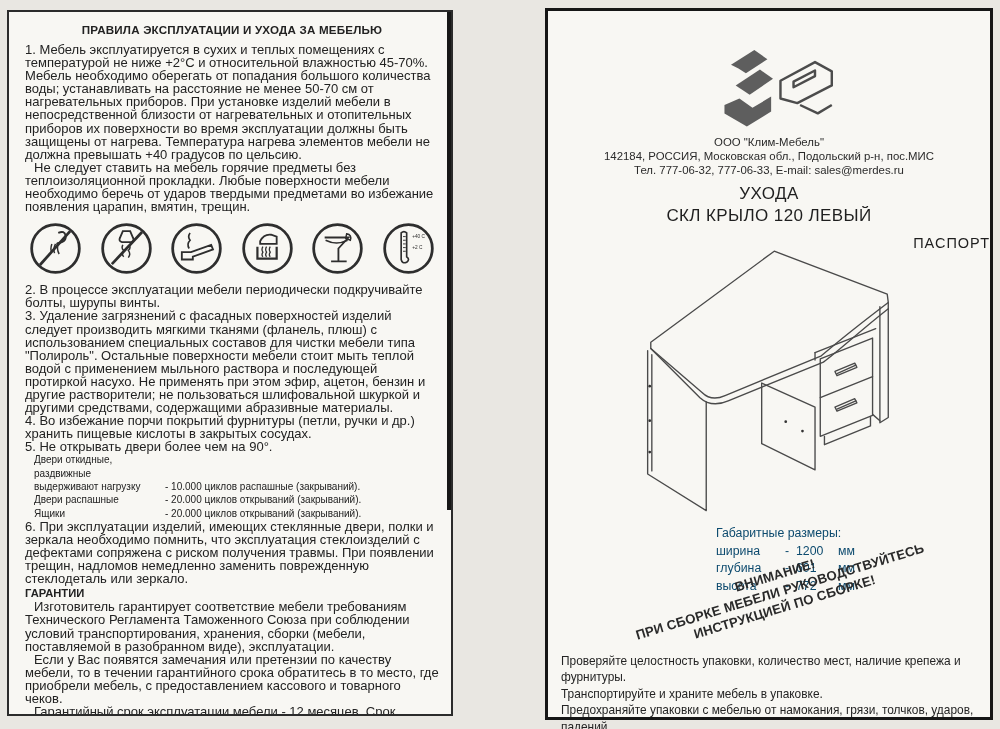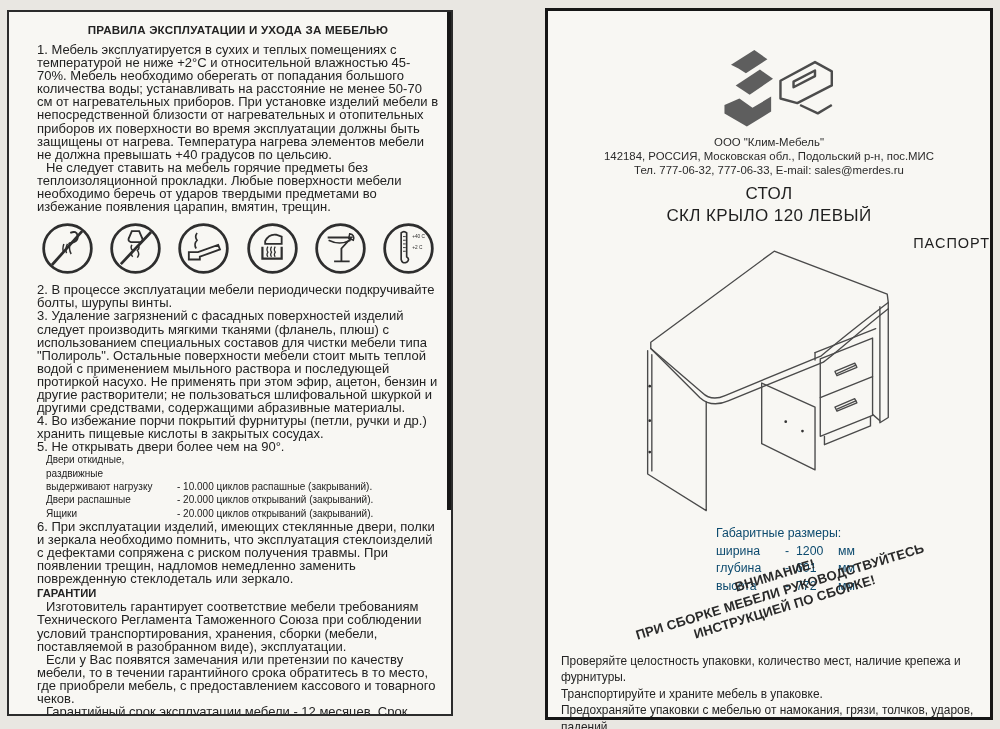--- a/index.html
+++ b/index.html
@@ -4,21 +4,21 @@
 <style>
   html,body{margin:0;padding:0}
   body{
     width:1000px;height:729px;position:relative;overflow:hidden;
     background:#e9e7e2;
     font-family:"Liberation Sans",sans-serif;color:#222;
   }
   .page{position:absolute;background:#f8f7f3;box-sizing:border-box}
   
   #left-page{left:7px;top:10px;width:446px;height:706px;border:2px solid #2b2b2b;
-             padding:8px 12px 6px 28px;overflow:hidden}
+             padding:8px 12px 6px 16px;overflow:hidden}
   .scan-bar{position:absolute;right:-2px;top:-2px;width:6px;height:500px;background:#171717}
   .lp-title{text-align:center;font-weight:bold;font-size:11.6px;letter-spacing:.2px;margin:3px 0 7px}
   .lp p{margin:0;font-size:13px;line-height:13.1px}
   .indent1{text-indent:9px}
   .icon-row{display:flex;justify-content:space-between;align-items:center;margin:8px 3px 7px 3px}
   .picto{width:55px;height:55px}
   .picto path,.picto circle,.picto line,.picto rect{stroke:#2e2e2e;fill:none}
   .door-row{display:flex;font-size:10px;line-height:13.3px;padding-left:9px}
   .door-label{width:131px;flex:none}
   .gar-title{text-align:left;font-weight:bold;font-size:11.2px;margin:2px 0 1px}
@@ -155,21 +155,21 @@
     </g>
   </svg>
 
   <div class="rp-abs company-block">
     <div>ООО "Клим-Мебель"</div>
     <div>142184, РОССИЯ, Московская обл., Подольский р-н, пос.МИС</div>
     <div>Тел. 777-06-32, 777-06-33, E-mail: sales@merdes.ru</div>
   </div>
 
   <div class="rp-abs product-block">
-    <div>СТОЛ</div>
+    <div>УХОДА</div>
     <div>СКЛ КРЫЛО 120 ЛЕВЫЙ</div>
   </div>
 
   <div class="rp-abs doc-type">ПАСПОРТ</div>
 
   <svg class="rp-abs" id="desk-drawing" viewBox="0 0 330 260">
 
     <path d="M52,91 L170,4 L278,45 L279,53 C250,75 229,92 215,104 L123,142 Q110,148 101,139 L52,97 Z" fill="#f8f7f3"></path>
 
     <path d="M52,97 L99,144 Q110,154 126,147 L217,110 C232,99 251,81 279,59"></path>

